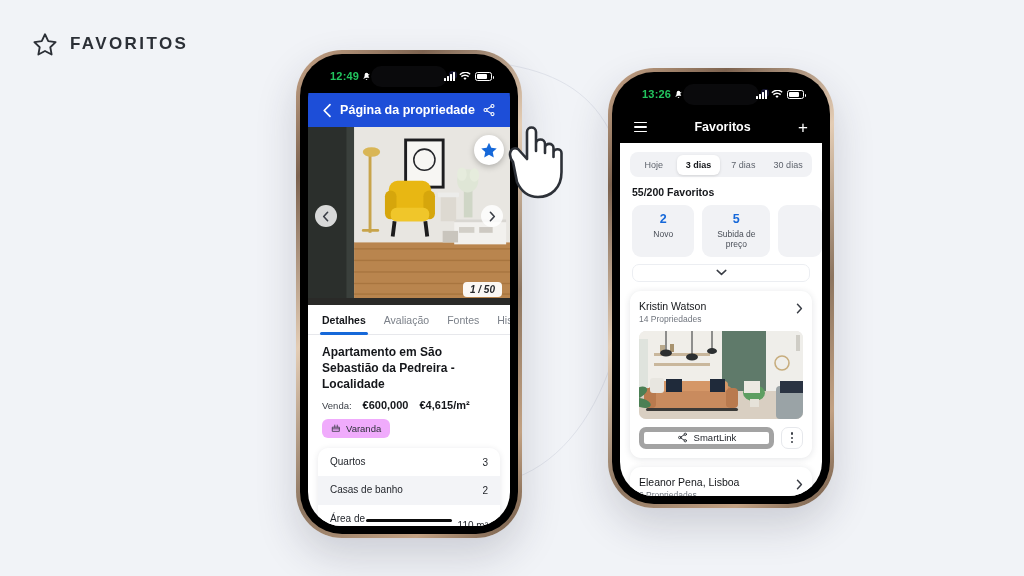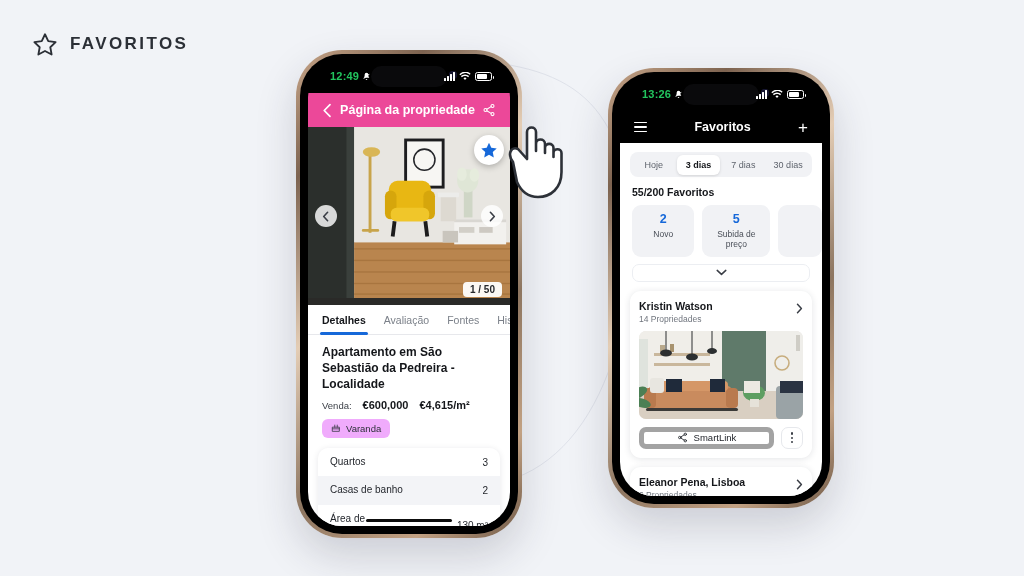--- a/index.html
+++ b/index.html
@@ -87,29 +87,29 @@
     position: relative; padding: 1px;
   }
   .batt::after {
     content:''; position:absolute; right:-3px; top:3px; width:1.5px; height:3px;
     background:#fff; border-radius:0 1px 1px 0;
   }
   .batt i { display:block; height:100%; width: 78%; background:#fff; border-radius:1px; }
 
   
   .nav-dark {
-    height: 34px; background: #ec4899; color: #fff;
+    height: 34px; background: #1d4ed8; color: #fff;
     display: flex; align-items: center; justify-content: space-between;
     padding: 0 14px;
   }
   .nav-title { font-size: 12.5px; font-weight: 600; }
   .icon-btn { cursor: pointer; display:flex; align-items:center; justify-content:center; }
 
   
-  .hero { position: relative; height: 178px; overflow: hidden; background:#2a2a28; }
+  .hero { position: relative; height: 178px; overflow: hidden; background:#2a2a28;font-style:italic; }
   .hero-scene { position:absolute; inset:0; }
   .carousel-arrow {
     position: absolute; top: 50%; transform: translateY(-50%);
     width: 22px; height: 22px; border-radius: 50%;
     background: rgba(255,255,255,.82);
     display: flex; align-items: center; justify-content: center;
     color: #333; font-size: 11px; cursor: pointer;
   }
   .arrow-prev { left: 7px; } .arrow-next { right: 7px; }
   .counter {
@@ -207,21 +207,21 @@
     margin: 7px 12px 0 12px; height: 18px;
     background: #fff; border: 1px solid #eceef2; border-radius: 7px;
     display: flex; align-items: center; justify-content: center; cursor: pointer;
   }
   .listing {
     margin: 9px 10px 0 10px; background: #fff; border-radius: 11px;
     box-shadow: 0 1px 7px rgba(25,30,50,.12);
     padding: 9px 9px 9px 9px;
   }
   .listing-head { display: flex; align-items: flex-start; justify-content: space-between; }
-  .listing-name { font-size: 10.5px; font-weight: bold; color: #14161a; }
+  .listing-name { font-size: 10.5px; font-weight: normal; color: #14161a; }
   .listing-sub  { font-size: 8.5px; color: #70757e; margin-top: 2px; }
   .listing-img { margin-top: 7px; border-radius: 7px; overflow: hidden; height: 88px; position: relative; }
   .listing-actions { display: flex; gap: 7px; margin-top: 8px; align-items: center; }
   .smartlink {
     flex: 1; height: 22px; border: 5px solid #a3a3a3; border-radius: 7px;
     display: flex; align-items: center; justify-content: center; gap: 6px;
     font-size: 9.5px; color: #24272d; cursor: pointer;
   }
   .kebab {
     width: 22px; height: 22px; border: 1px solid #e6e8ec; border-radius: 7px;
@@ -393,21 +393,21 @@
             <div class="spec-row">
               <span class="k">Quartos</span>
               <span class="v">3</span>
             </div>
             <div class="spec-row alt">
               <span class="k">Casas de banho</span>
               <span class="v">2</span>
             </div>
             <div class="spec-row">
               <span class="k" style="max-width:78px">Área de Construção</span>
-              <span class="v">130 m²</span>
+              <span class="v">110 m²</span>
             </div>
 
           </div>
 
           <div class="home-bar"></div>
         </div>
 
       </div>
     </div>
   </div>

